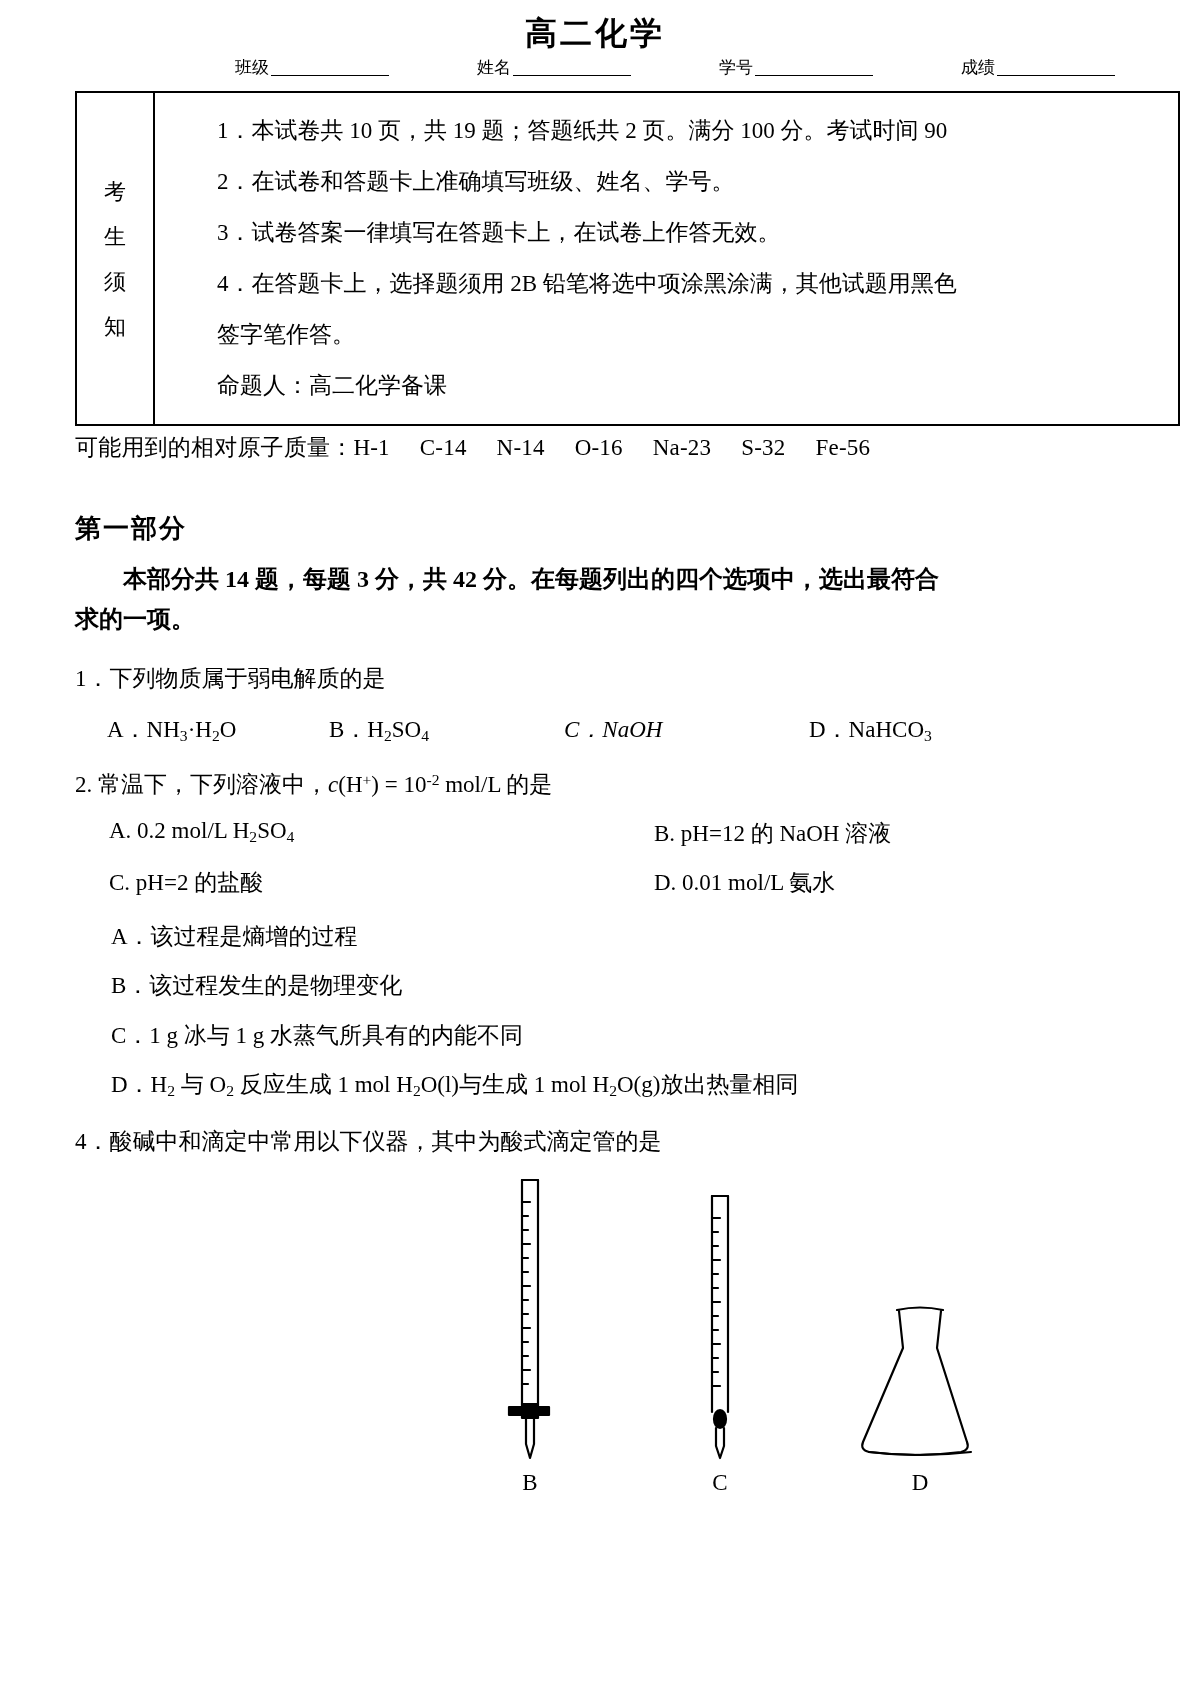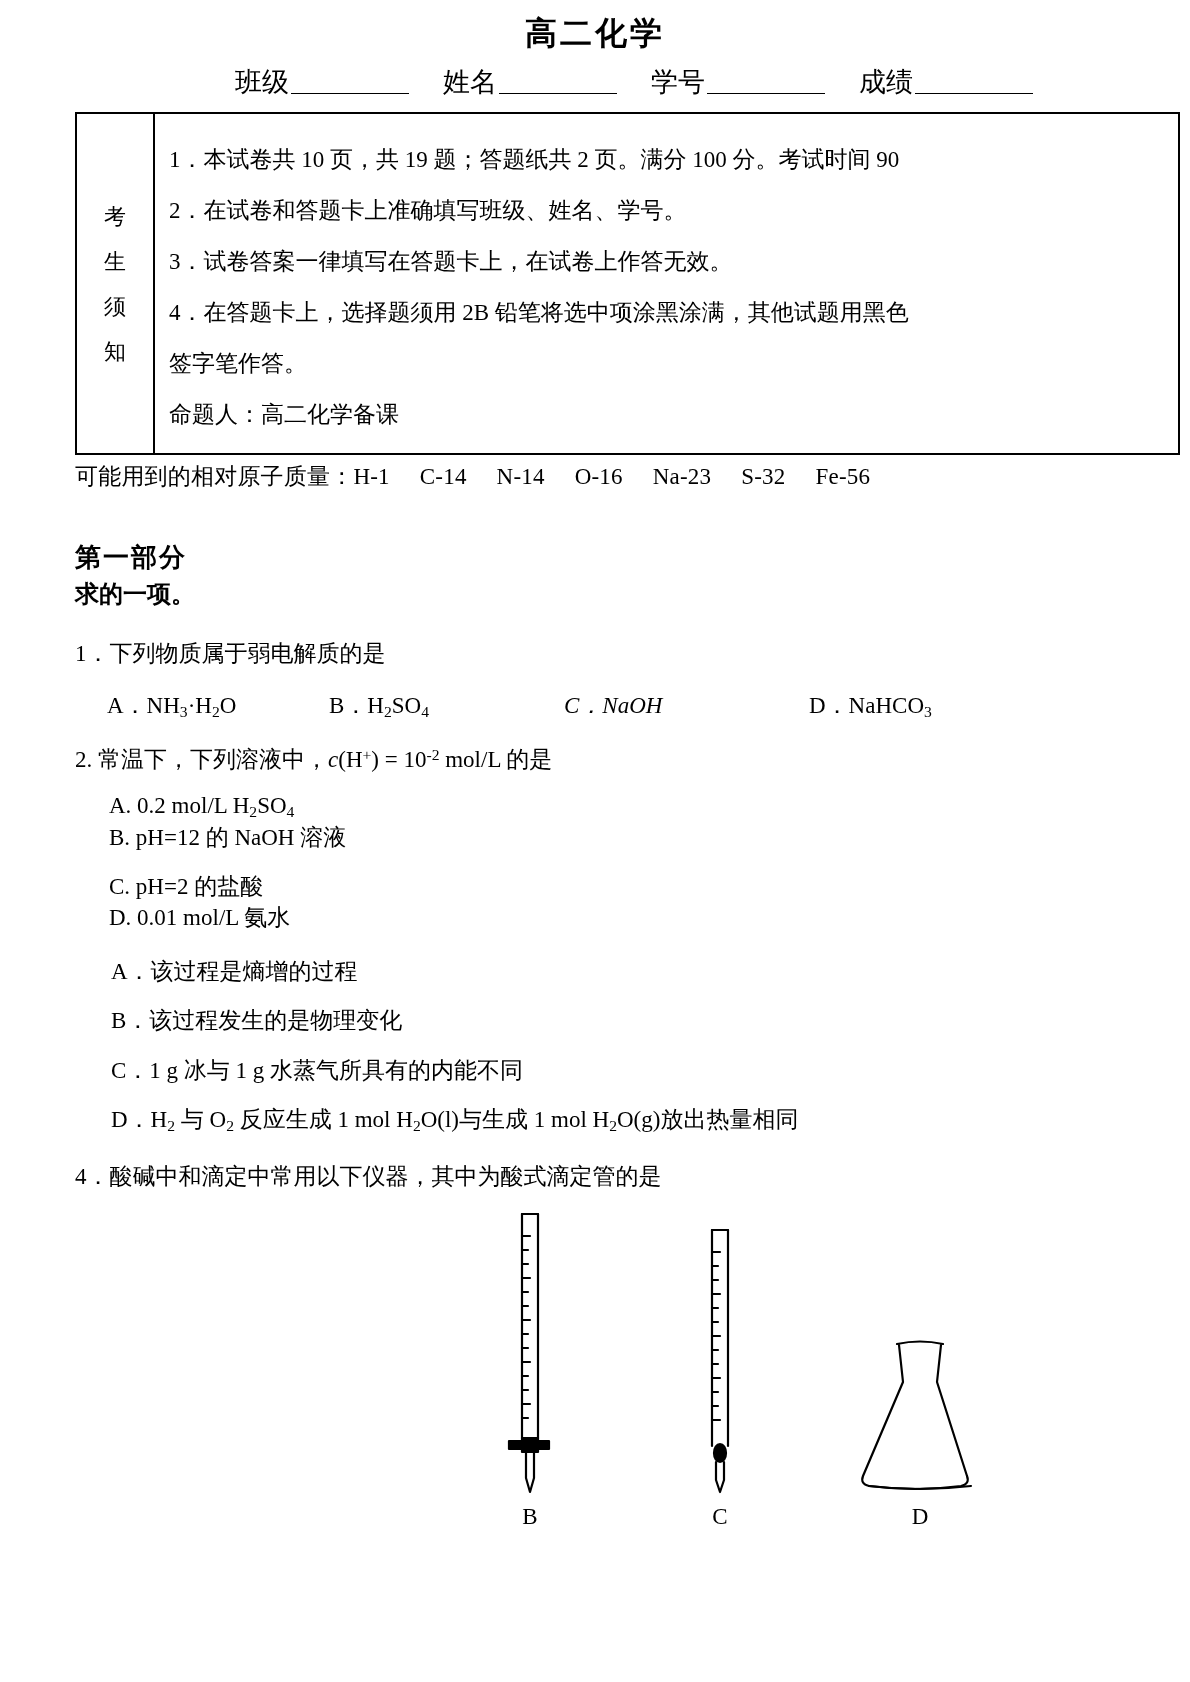--- a/index.html
+++ b/index.html
@@ -28,24 +28,24 @@
     font-size: 32px;
     font-weight: bold;
     letter-spacing: 3px;
     margin-top: 14px;
     line-height: 1.2;
   }
 
   
   .info-line {
     display: flex;
-    justify-content: flex-start;
+    justify-content: space-between;
     gap: 34px;
-    margin-top: 12px;
-    font-size: 27px;
+    margin-top: 4px;
+    font-size: 17px;
     padding-left: 160px;
   }
   .info-field { white-space: nowrap; }
   .info-field .blank {
     display: inline-block;
     width: 118px;
     border-bottom: 1.6px solid #000;
     vertical-align: -3px;
     margin-left: 2px;
   }
@@ -64,22 +64,23 @@
     display: flex;
     flex-direction: column;
     align-items: center;
     justify-content: center;
     font-size: 22px;
     line-height: 2.05;
     flex: 0 0 78px;
   }
   .notice-body {
     flex: 1;
-    padding: 24px 0 10px 14px;
+    padding: 16px 0 10px 14px;
     overflow: hidden;
+    margin-left: 48px;
   }
   .notice-body p {
     margin: 0 0 6px 0;
     font-size: 23px;
     line-height: 1.95;
     white-space: nowrap;
   }
 
   .atomic-line {
     margin-top: 6px;
@@ -129,21 +130,20 @@
   .opts-4col .opt:nth-child(3) { width: 245px; font-style: italic; }
 
   .opts-2x2 {
     padding-left: 34px;
     margin-top: 16px;
     font-size: 23px;
   }
   .opts-2x2 .row {
     display: flex;
     margin-bottom: 18px;
-    flex-direction: column;
   }
   .opts-2x2 .row .opt:first-child { width: 545px; }
 
   .opts-stack {
     padding-left: 36px;
     margin-top: 14px;
     font-size: 23px;
   }
   .opts-stack .opt { margin-bottom: 16px; line-height: 1.45; }
 
@@ -216,20 +216,21 @@
       <p>签字笔作答。</p>
       <p>命题人：高二化学备课</p>
     </div>
   </div>
 
   <div class="atomic-line">
     <span>可能用到的相对原子质量：</span><span>H-1</span><span class="sp"></span><span>C-14</span><span class="sp"></span><span>N-14</span><span class="sp"></span><span>O-16</span><span class="sp"></span><span>Na-23</span><span class="sp"></span><span>S-32</span><span class="sp"></span><span>Fe-56</span>
   </div>
 
   <div class="part-title">第一部分</div>
+  <div class="part-desc">本部分共 14 题，每题 3 分，共 42 分。在每题列出的四个选项中，选出最符合</div>
   <div class="part-desc2">求的一项。</div>
 
   <div class="q">
     <div class="q-stem">
       <span>1．</span><span>下列物质属于弱电解质的是</span>
     </div>
     <div class="q-opts-row opts-4col">
       <span class="opt"><span>A．NH</span><sub>3</sub><span>·H</span><sub>2</sub><span>O</span></span>
       <span class="opt"><span>B．H</span><sub>2</sub><span>SO</span><sub>4</sub></span>
       <span class="opt"><span>C．NaOH</span></span>

